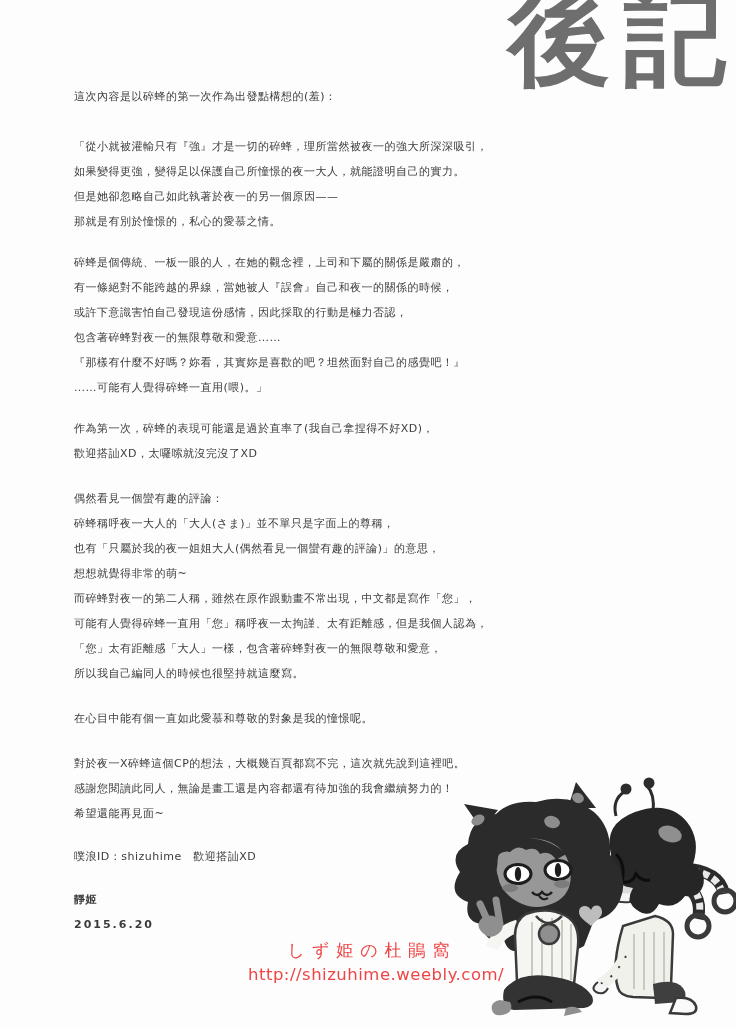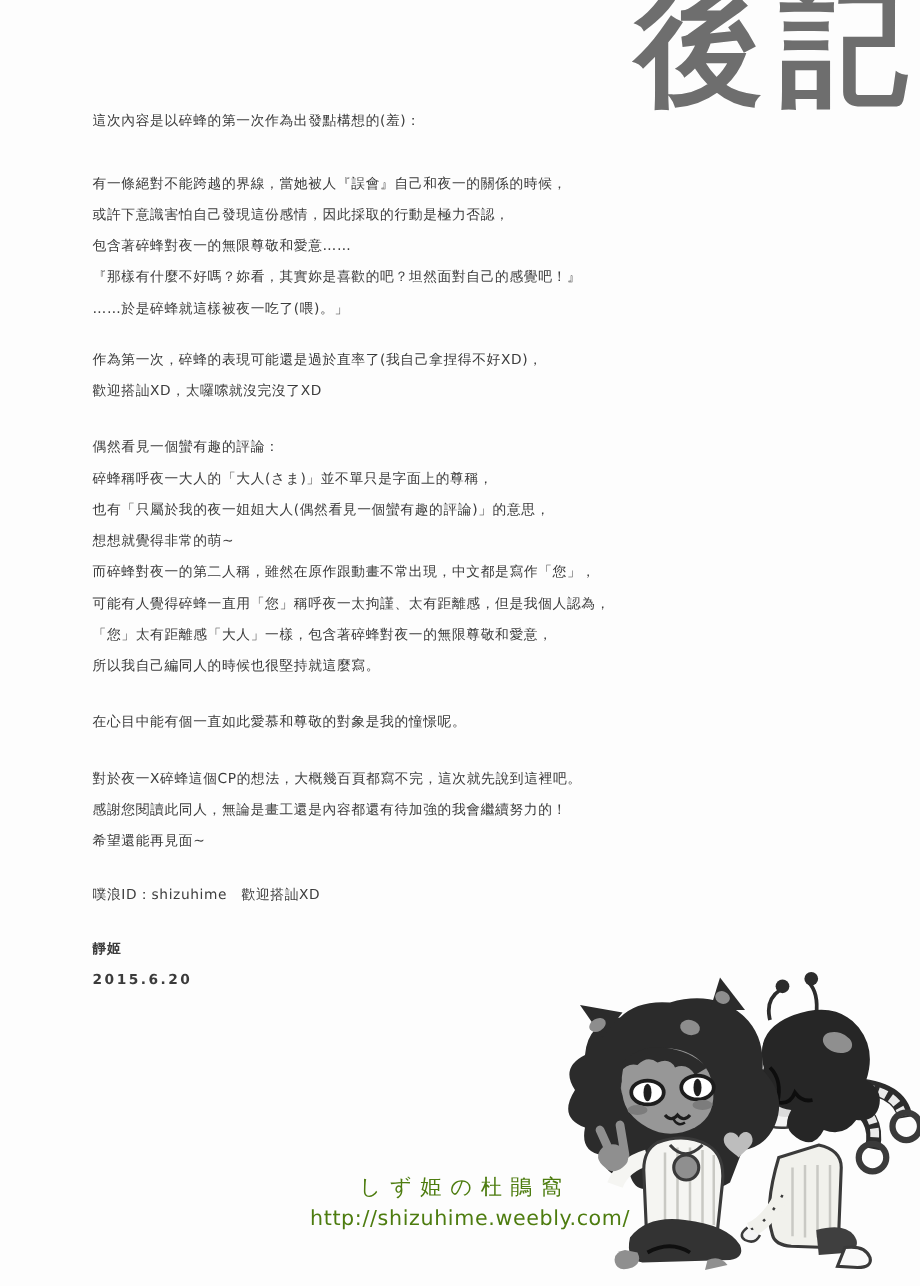--- a/index.html
+++ b/index.html
@@ -27,47 +27,54 @@
   .para .line{white-space:nowrap;}
   .mb-a{margin-bottom:25px;}
   .mb-b{margin-bottom:16px;}
   .mb-c{margin-bottom:20px;}
   .mb-d{margin-bottom:18px;}
   .sig{line-height:25px;font-weight:bold;}
   .sig-date{letter-spacing:2px;}
   
   .site-block{
     position:absolute;left:248px;top:938px;width:248px;
-    color:#4d7c0f;text-align:center;
+    color:#ef4444;text-align:center;
   }
   .site-name{font-size:17px;letter-spacing:7px;line-height:24px;white-space:nowrap;}
   .site-url{font-size:16.5px;letter-spacing:0.5px;line-height:26px;white-space:nowrap;}
   
   .illo{position:absolute;left:448px;top:776px;width:288px;height:253px;}
 </style>
 </head>
 <body>
 
 <div class="page">
 
   <div class="title">後記</div>
 
   <div class="text-col">
 
     <div class="para mb-a">
       <div class="line">這次內容是以碎蜂的第一次作為出發點構想的(羞)：</div>
     </div>
 
+    <div class="para mb-b">
+      <div class="line">「從小就被灌輸只有『強』才是一切的碎蜂，理所當然被夜一的強大所深深吸引，</div>
+      <div class="line">如果變得更強，變得足以保護自己所憧憬的夜一大人，就能證明自己的實力。</div>
+      <div class="line">但是她卻忽略自己如此執著於夜一的另一個原因——</div>
+      <div class="line">那就是有別於憧憬的，私心的愛慕之情。</div>
+    </div>
 
     <div class="para mb-b">
+      <div class="line">碎蜂是個傳統、一板一眼的人，在她的觀念裡，上司和下屬的關係是嚴肅的，</div>
       <div class="line">有一條絕對不能跨越的界線，當她被人『誤會』自己和夜一的關係的時候，</div>
       <div class="line">或許下意識害怕自己發現這份感情，因此採取的行動是極力否認，</div>
       <div class="line">包含著碎蜂對夜一的無限尊敬和愛意……</div>
       <div class="line">『那樣有什麼不好嗎？妳看，其實妳是喜歡的吧？坦然面對自己的感覺吧！』</div>
-      <div class="line">……於是碎蜂就這樣被夜一吃了(喂)。」</div>
+      <div class="line">……可能有人覺得碎蜂一直用(喂)。」</div>
     </div>
 
     <div class="para mb-c">
       <div class="line">作為第一次，碎蜂的表現可能還是過於直率了(我自己拿捏得不好XD)，</div>
       <div class="line">歡迎搭訕XD，太囉嗦就沒完沒了XD</div>
     </div>
 
     <div class="para mb-c">
       <div class="line">偶然看見一個蠻有趣的評論：</div>
       <div class="line">碎蜂稱呼夜一大人的「大人(さま)」並不單只是字面上的尊稱，</div>

